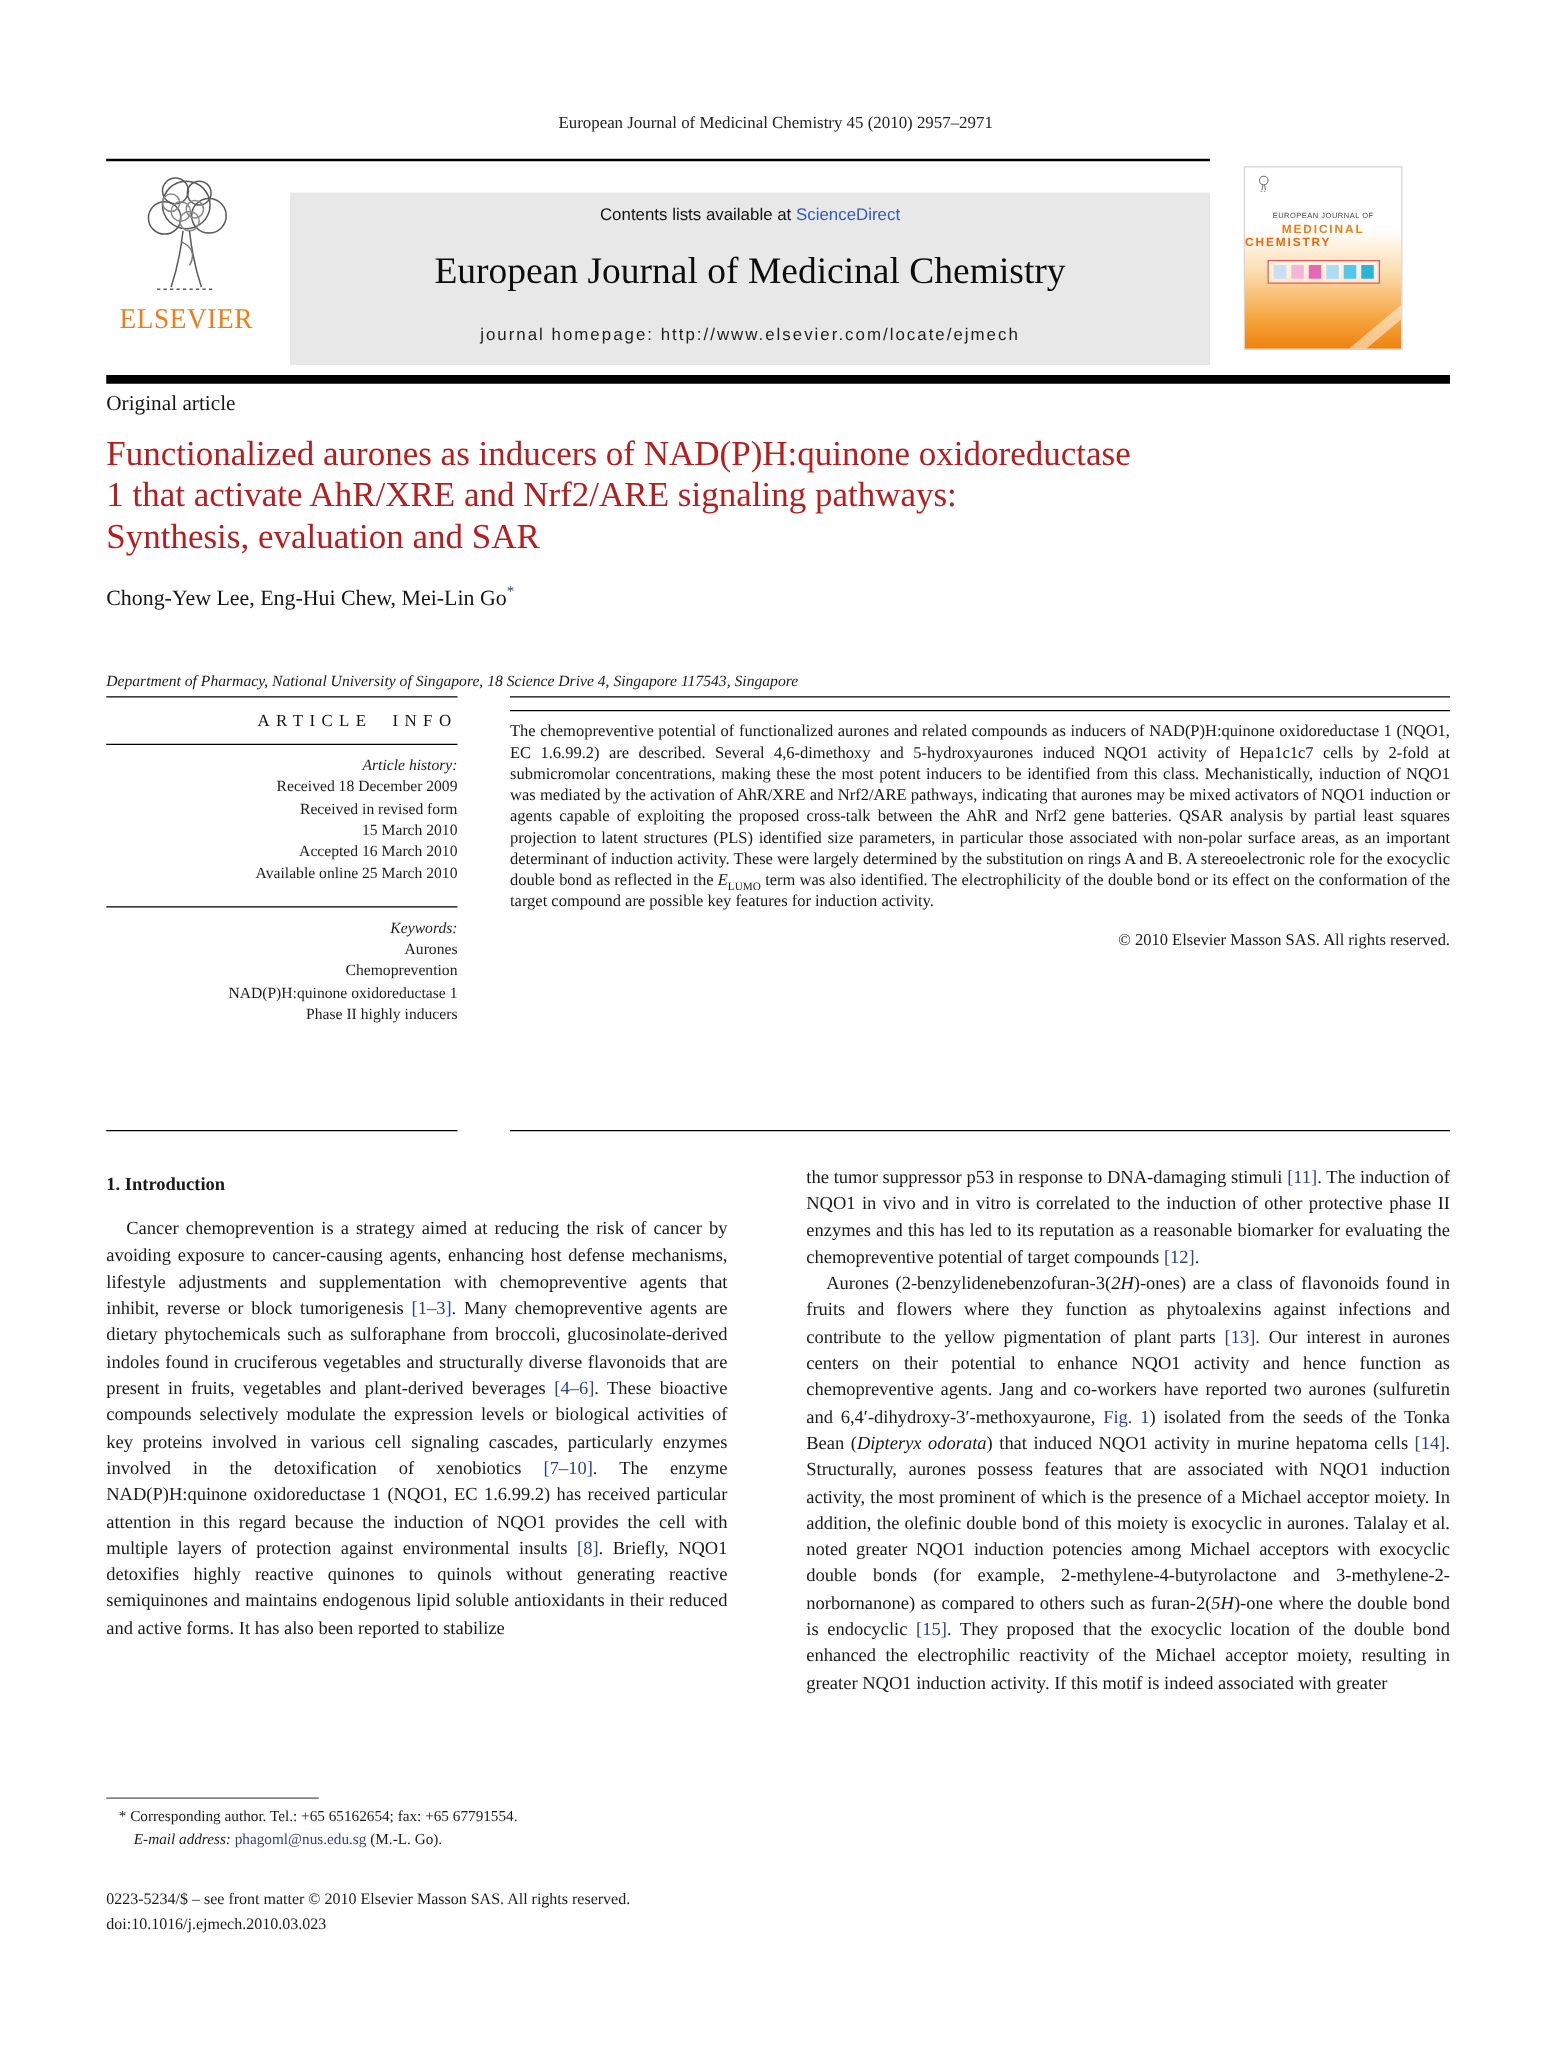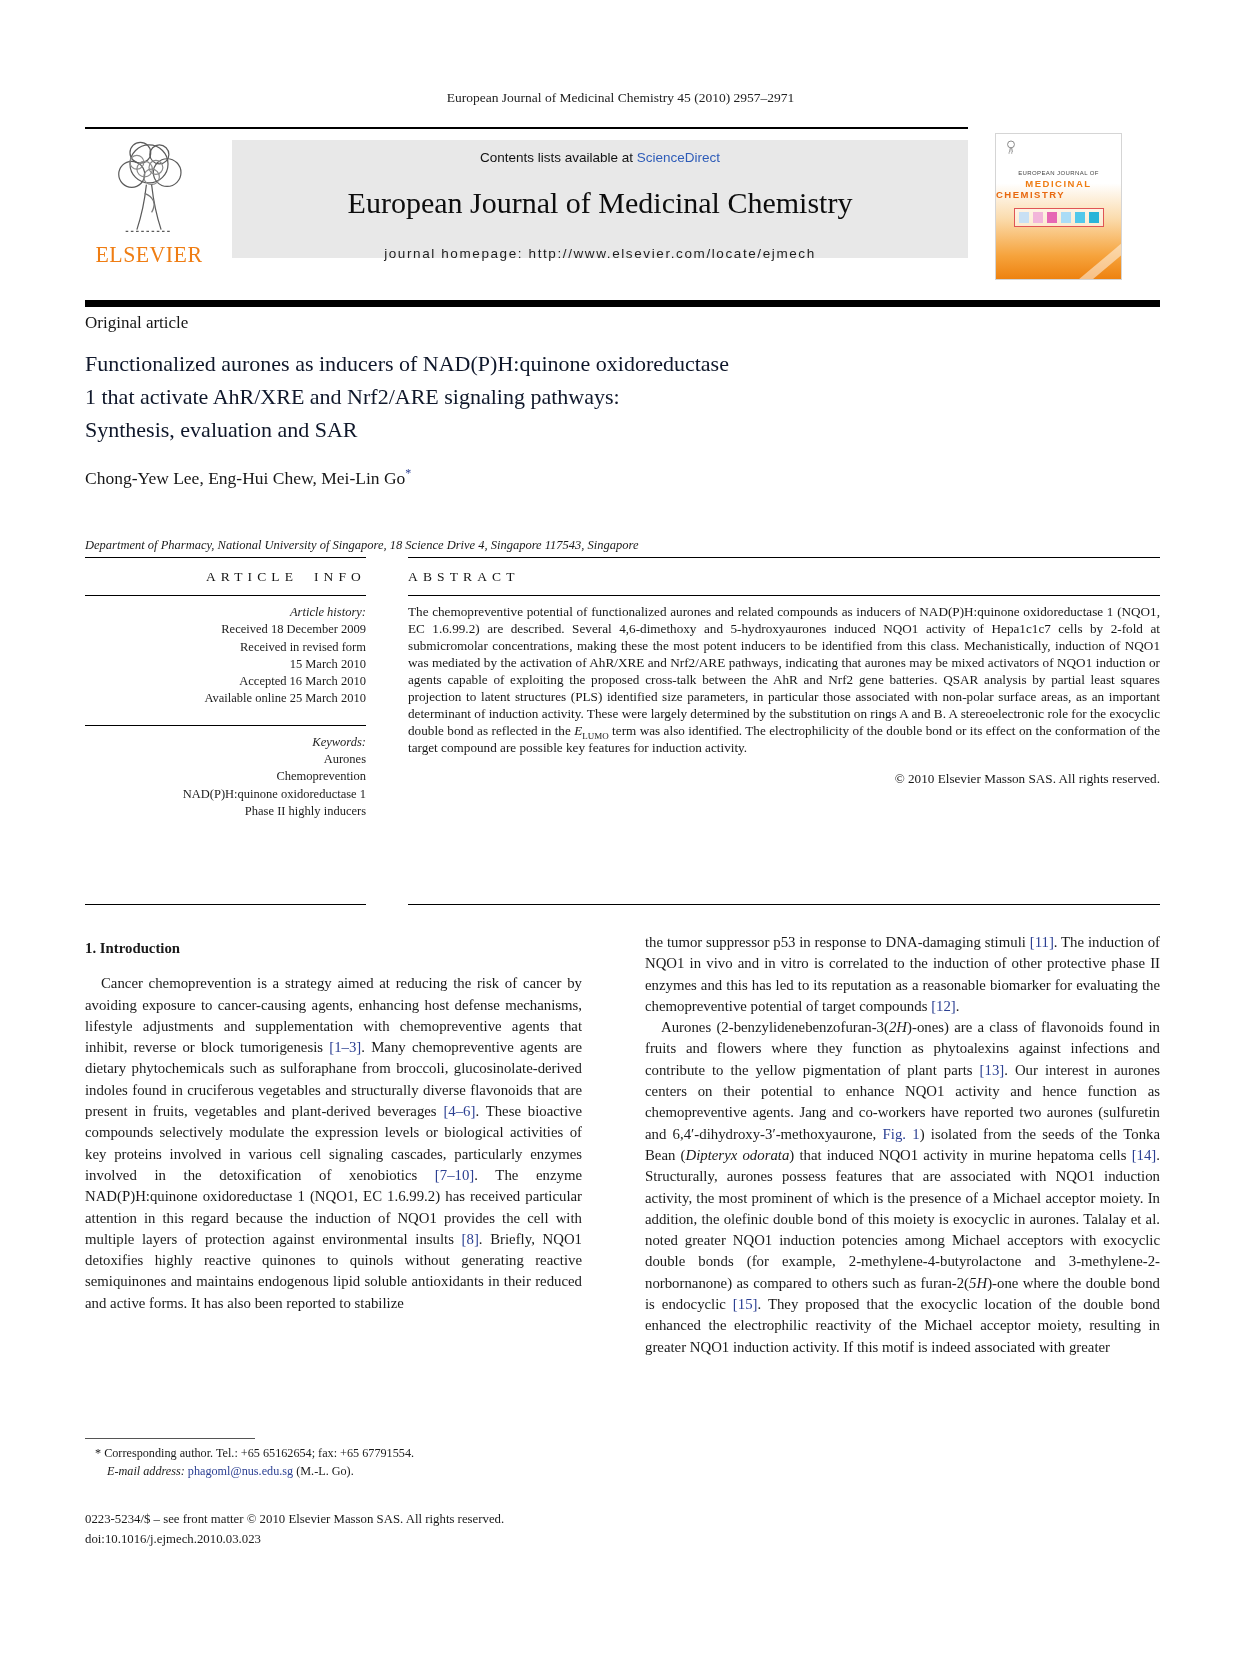--- a/index.html
+++ b/index.html
@@ -17,21 +17,21 @@
   .rule-top{top:127px; left:85px; width:883px; height:0; border-top:2px solid #000;}
 
   
   .logo-block{left:88px; top:138px; width:122px; height:140px; text-align:center;}
   .logo-tree{display:block; margin:0 auto;}
   .elsevier-wordmark{
     font-family:"Liberation Serif", serif; font-size:23px; letter-spacing:.5px;
     color:var(--elsevier-orange,#ef7d13); transform:scaleX(.95); transform-origin:center;
     margin-top:2px; font-weight:normal;
   }
-  .banner{left:232px; top:140px; width:736px; height:118px; background:var(--banner-gray,#e8e8e8);}
+  .banner{left:232px; top:154px; width:736px; height:138px; background:var(--banner-gray,#e8e8e8);}
   .contents-line{position:absolute; top:10px; width:100%; text-align:center;
     font-family:"Liberation Sans", sans-serif; font-size:13.5px; color:#111;}
   .sciencedirect{color:var(--sciencedirect-blue,#2e5cb8);}
   .banner-journal-title{position:absolute; top:46px; width:100%; text-align:center;
     font-size:30px; color:#0d0d0d;}
   .homepage-line{position:absolute; top:106px; width:100%; text-align:center;
     font-family:"Liberation Sans", sans-serif; font-size:13.5px; letter-spacing:1.6px; color:#1d1d1d;}
 
   
   .cover{left:995px; top:133px; width:127px; height:147px; overflow:hidden;
@@ -48,21 +48,21 @@
     color:#e8680e;}
   .cover-strip{position:absolute; top:74px; left:50%; transform:translateX(-50%);
     display:flex; gap:4px; padding:3px 4px; border:1px solid #e05555; background:rgba(255,255,255,.55);}
   .cover-swatch{width:10px; height:11px;}
   .cover-ribbon{position:absolute; right:-20px; bottom:8px; width:80px; height:9px;
     background:rgba(255,255,255,.5); transform:rotate(-40deg);}
 
   .title-divider{top:300px; left:85px; width:1075px; height:7px; background:#000;}
 
   .article-type{top:313px; left:85px; font-size:17px; color:#161616;}
-  .article-title{top:347px; left:85px; width:960px; font-size:22px; line-height:33px; color:#0f172a;}
+  .article-title{top:347px; left:85px; width:960px; font-size:28px; line-height:33px; color:#b91c1c;}
   .authors-line{top:466px; left:85px; font-size:17.5px; color:#161616;}
   .author-asterisk{color:var(--link-blue,#2b3f92); font-size:12px; vertical-align:super;}
   .affiliation{top:502px; left:85px; font-style:italic; font-size:12.5px; color:#1a1a1a;margin-top:36px;}
 
   
   .panel{box-sizing:border-box; border-top:1.5px solid #000; border-bottom:1.5px solid #000; height:348px;}
   .info-panel{top:557px; left:85px; width:281px;text-align:right;}
   .abstract-panel{top:557px; left:408px; width:752px;}
   .panel-heading{margin-top:11px; font-size:13.5px; letter-spacing:.38em; word-spacing:.55em; color:#141414;}
   .panel-hr{border:0; border-top:1.2px solid #000; margin:10px 0 0 0;}
@@ -186,21 +186,20 @@
       <div>
           <div>Aurones</div>
           <div>Chemoprevention</div>
           <div>NAD(P)H:quinone oxidoreductase 1</div>
           <div>Phase II highly inducers</div>
         </div>
     </div>
   </div>
 
   <div class="abs panel abstract-panel">
-    <div class="panel-heading">ABSTRACT</div>
     <hr class="panel-hr">
     <div class="abstract-body"><span>The chemopreventive potential of functionalized aurones and related compounds as inducers of NAD(P)H:quinone oxidoreductase 1 (NQO1, EC 1.6.99.2) are described. Several 4,6-dimethoxy and 5-hydroxyaurones induced NQO1 activity of Hepa1c1c7 cells by 2-fold at submicromolar concentrations, making these the most potent inducers to be identified from this class. Mechanistically, induction of NQO1 was mediated by the activation of AhR/XRE and Nrf2/ARE pathways, indicating that aurones may be mixed activators of NQO1 induction or agents capable of exploiting the proposed cross-talk between the AhR and Nrf2 gene batteries. QSAR analysis by partial least squares projection to latent structures (PLS) identified size parameters, in particular those associated with non-polar surface areas, as an important determinant of induction activity. These were largely determined by the substitution on rings A and B. A stereoelectronic role for the exocyclic double bond as reflected in the </span><span class="seg-i">E</span><span class="seg-sub">LUMO</span><span> term was also identified. The electrophilicity of the double bond or its effect on the conformation of the target compound are possible key features for induction activity.</span></div>
     <div class="abstract-copyright">© 2010 Elsevier Masson SAS. All rights reserved.</div>
   </div>
 
   <div class="abs col col-left">
     <div class="intro-heading">1.  Introduction</div>
     <p class="para para-first indent"><span>Cancer chemoprevention is a strategy aimed at reducing the risk of cancer by avoiding exposure to cancer-causing agents, enhancing host defense mechanisms, lifestyle adjustments and supplementation with chemopreventive agents that inhibit, reverse or block tumorigenesis </span><span class="seg-link">[1–3]</span><span>. Many chemopreventive agents are dietary phytochemicals such as sulforaphane from broccoli, glucosinolate-derived indoles found in cruciferous vegetables and structurally diverse flavonoids that are present in fruits, vegetables and plant-derived beverages </span><span class="seg-link">[4–6]</span><span>. These bioactive compounds selectively modulate the expression levels or biological activities of key proteins involved in various cell signaling cascades, particularly enzymes involved in the detoxification of xenobiotics </span><span class="seg-link">[7–10]</span><span>. The enzyme NAD(P)H:quinone oxidoreductase 1 (NQO1, EC 1.6.99.2) has received particular attention in this regard because the induction of NQO1 provides the cell with multiple layers of protection against environmental insults </span><span class="seg-link">[8]</span><span>. Briefly, NQO1 detoxifies highly reactive quinones to quinols without generating reactive semiquinones and maintains endogenous lipid soluble antioxidants in their reduced and active forms. It has also been reported to stabilize</span></p>
   </div>
 

